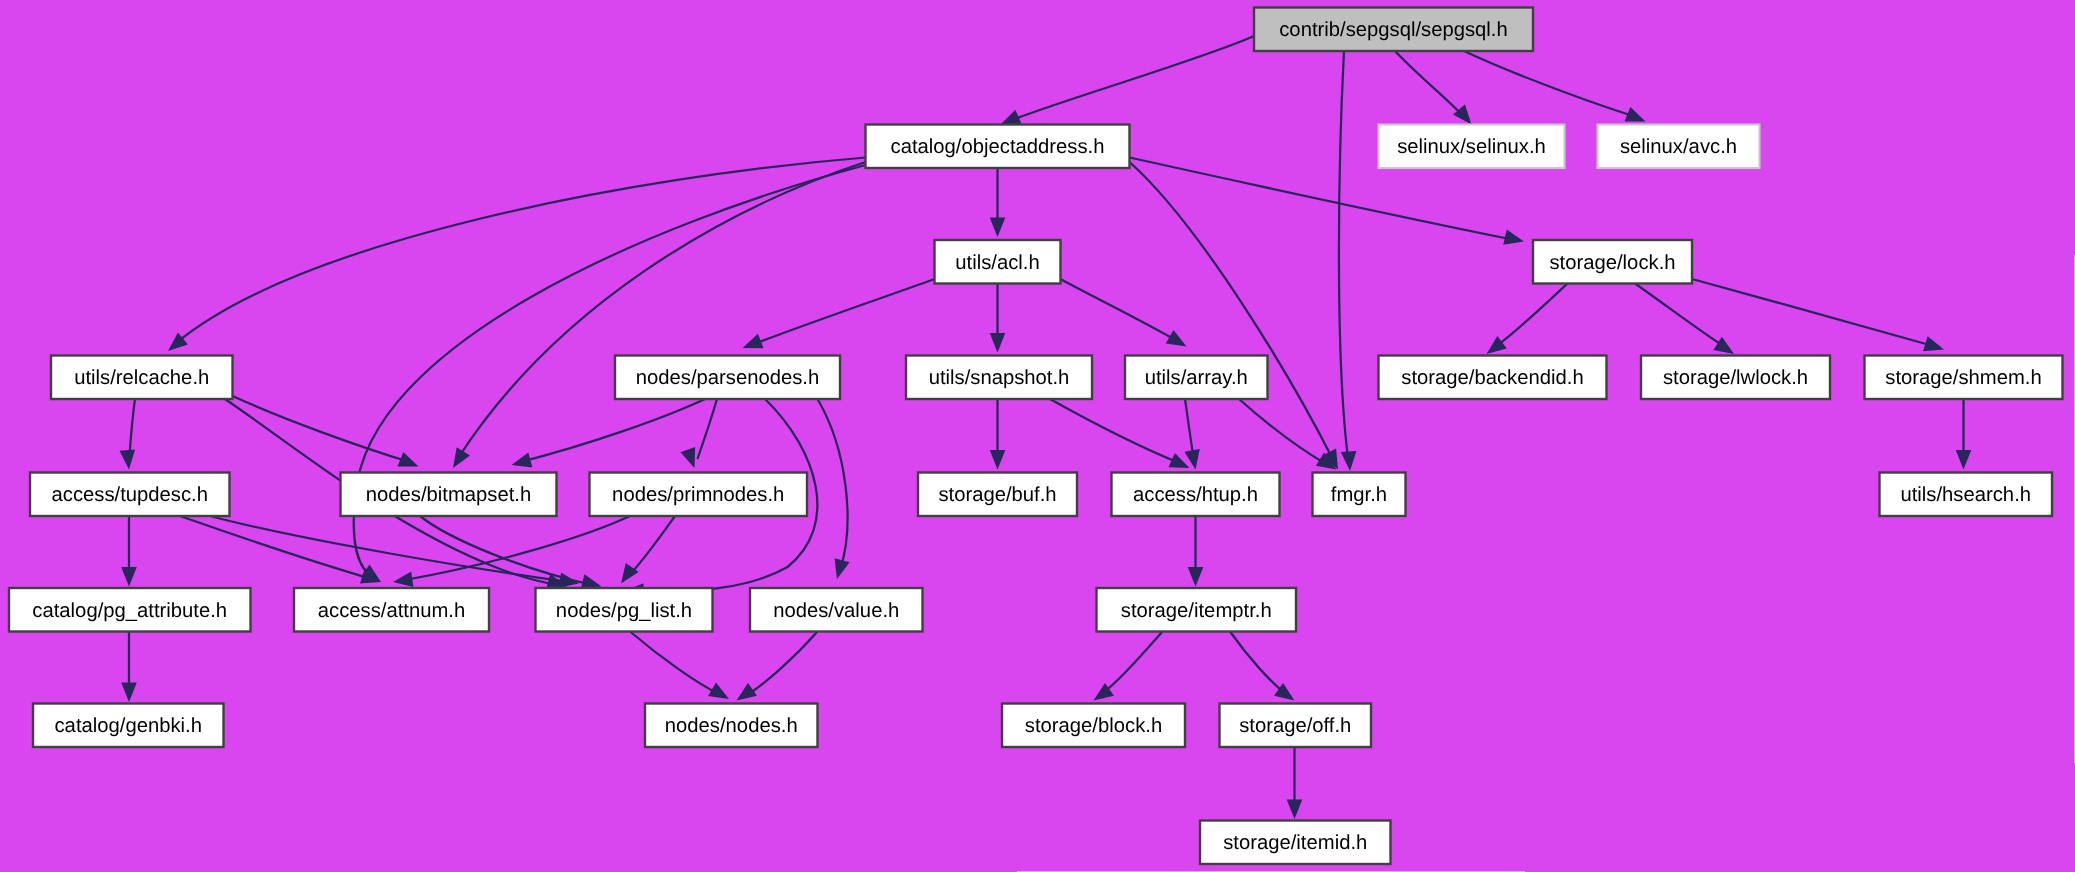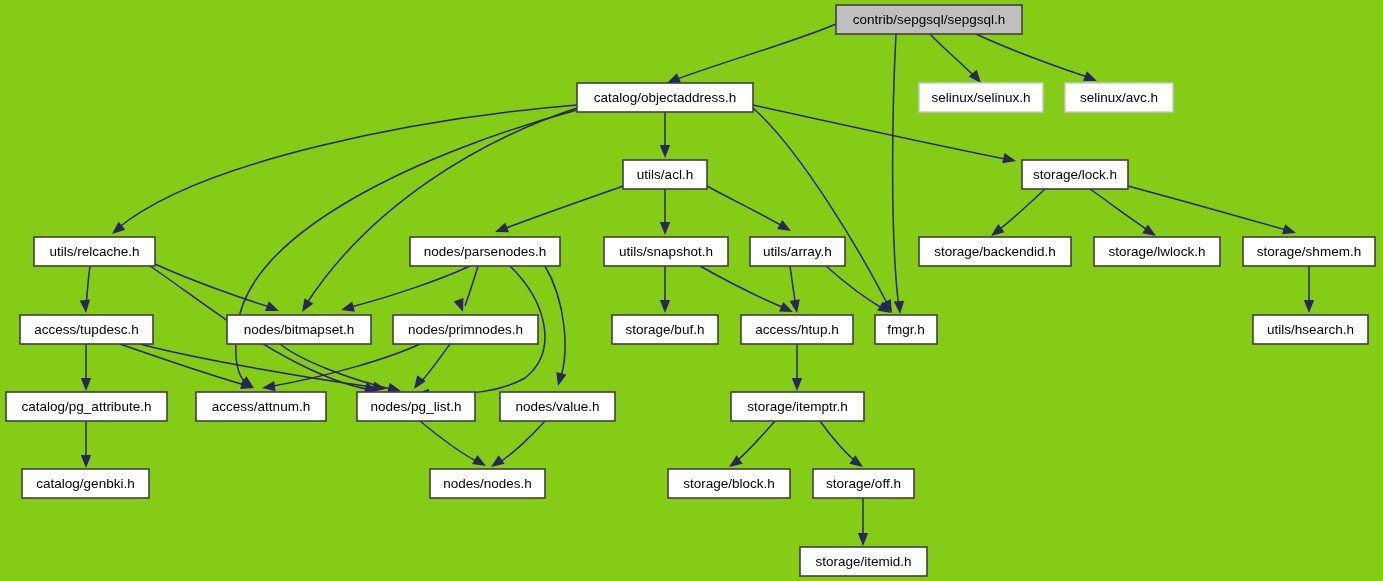--- a/index.html
+++ b/index.html
@@ -4,21 +4,21 @@
 <style>
   html, body {
     margin: 0;
     padding: 0;
     background: #ffffff;
   }
   #graph-root {
     position: relative;
     width: 1383px;
     height: 581px;
-    background: #84cc16;
+    background: #d946ef;
     font-family: "Liberation Sans", sans-serif;
     overflow: hidden;
   }
   svg#graph-svg {
     position: absolute;
     left: 0;
     top: 0;
     width: 1383px;
     height: 581px;
     display: block;

